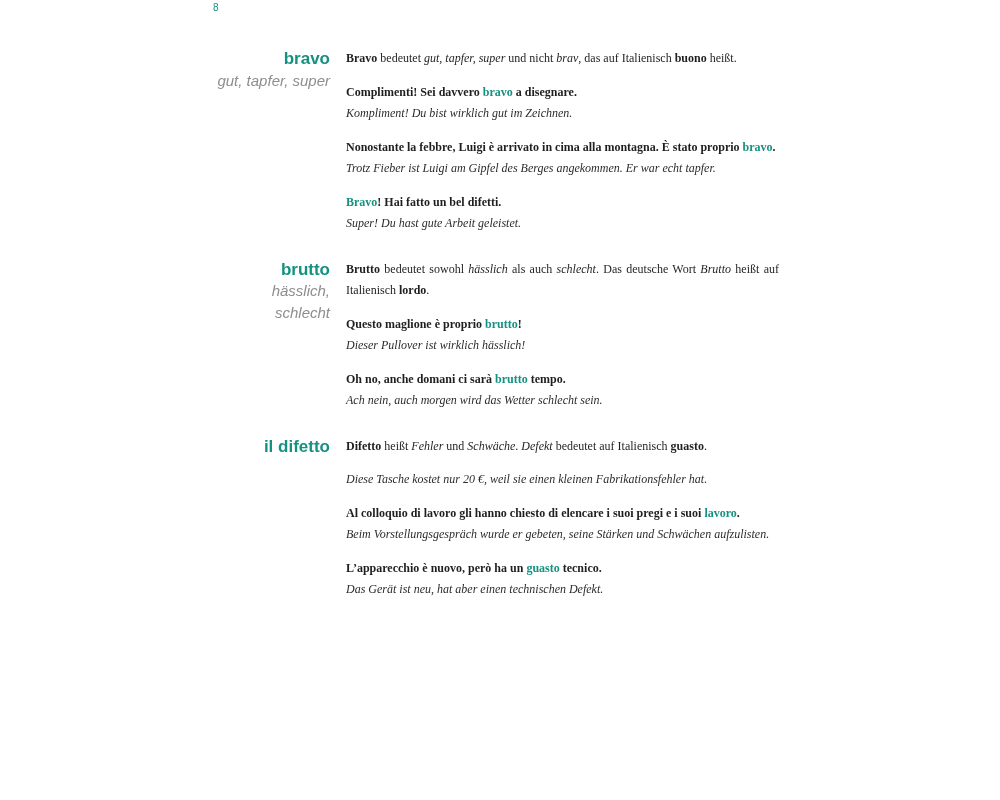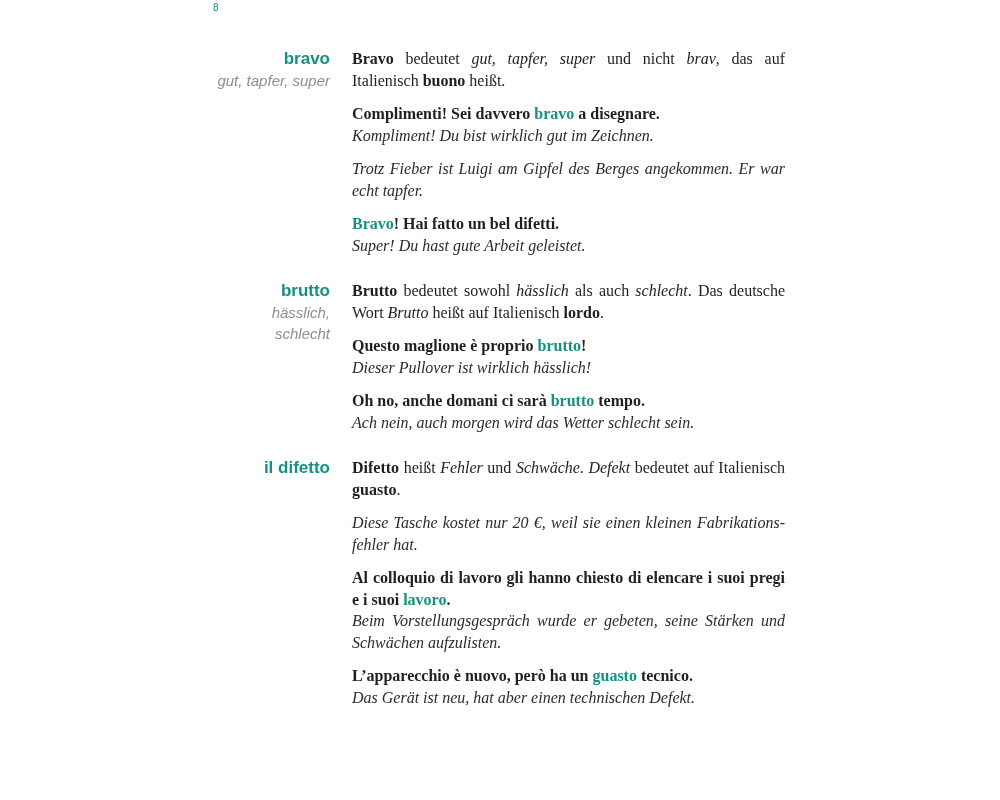--- a/index.html
+++ b/index.html
@@ -12,28 +12,28 @@
     width:1000px;height:800px;overflow:hidden;
     font-family:"Liberation Serif", serif;
     color:var(--text);
   }
   .page{box-sizing:border-box;padding:2px 0 0 213px;}
   .page-number{
     font-family:"Liberation Sans", sans-serif;
     font-size:10px;line-height:12px;color:var(--accent);
   }
   .entries{margin-top:34px;}
-  .entry-row{display:flex;gap:22px;margin-bottom:24px;}
+  .entry-row{display:flex;gap:16px;margin-bottom:24px;}
   .margin-col{
     flex:0 0 117px;width:117px;text-align:right;
     font-family:"Liberation Sans", sans-serif;
   }
   .headword{color:var(--accent);font-weight:700;font-size:17px;line-height:21.5px;}
   .gloss{color:var(--gloss);font-style:italic;font-size:15px;line-height:21.5px;}
-  .body-col{flex:0 0 433px;width:433px;font-size:16px;line-height:21.5px;}
+  .body-col{flex:0 0 433px;width:433px;font-size:12px;line-height:21.5px;}
   .text-block{margin-bottom:12px;}
   .text-block:last-child{margin-bottom:0;}
   .line{margin:0;text-align:justify;}
   .line.it{font-weight:700;}
   .line.de{font-style:italic;color:#2b2b2b;}
   .seg-b{font-weight:700;}
   .seg-i{font-style:italic;}
   .seg-tb{font-weight:700;color:var(--accent);}
   .seg-n{}
 </style>
@@ -50,20 +50,21 @@
         </div>
         <div class="body-col">
           <div class="text-block">
             <p class="line def"><span class="seg-b">Bravo</span><span class="seg-n"> bedeutet </span><span class="seg-i">gut, tapfer, super</span><span class="seg-n"> und nicht </span><span class="seg-i">brav</span><span class="seg-n">, das auf Italienisch </span><span class="seg-b">buono</span><span class="seg-n"> heißt.</span></p>
           </div>
           <div class="text-block">
             <p class="line it"><span class="seg-n">Complimenti! Sei davvero </span><span class="seg-tb">bravo</span><span class="seg-n"> a disegnare.</span></p>
             <p class="line de"><span class="seg-n">Kompliment! Du bist wirklich gut im Zeichnen.</span></p>
           </div>
           <div class="text-block">
+            <p class="line it"><span class="seg-n">Nonostante la febbre, Luigi è arrivato in cima alla montagna. È stato proprio </span><span class="seg-tb">bravo</span><span class="seg-n">.</span></p>
             <p class="line de"><span class="seg-n">Trotz Fieber ist Luigi am Gipfel des Berges angekommen. Er war echt tapfer.</span></p>
           </div>
           <div class="text-block">
             <p class="line it"><span class="seg-tb">Bravo</span><span class="seg-n">! Hai fatto un bel difetti.</span></p>
             <p class="line de"><span class="seg-n">Super! Du hast gute Arbeit geleistet.</span></p>
           </div>
         </div>
       </section>
       <section class="entry-row">
         <div class="margin-col">

